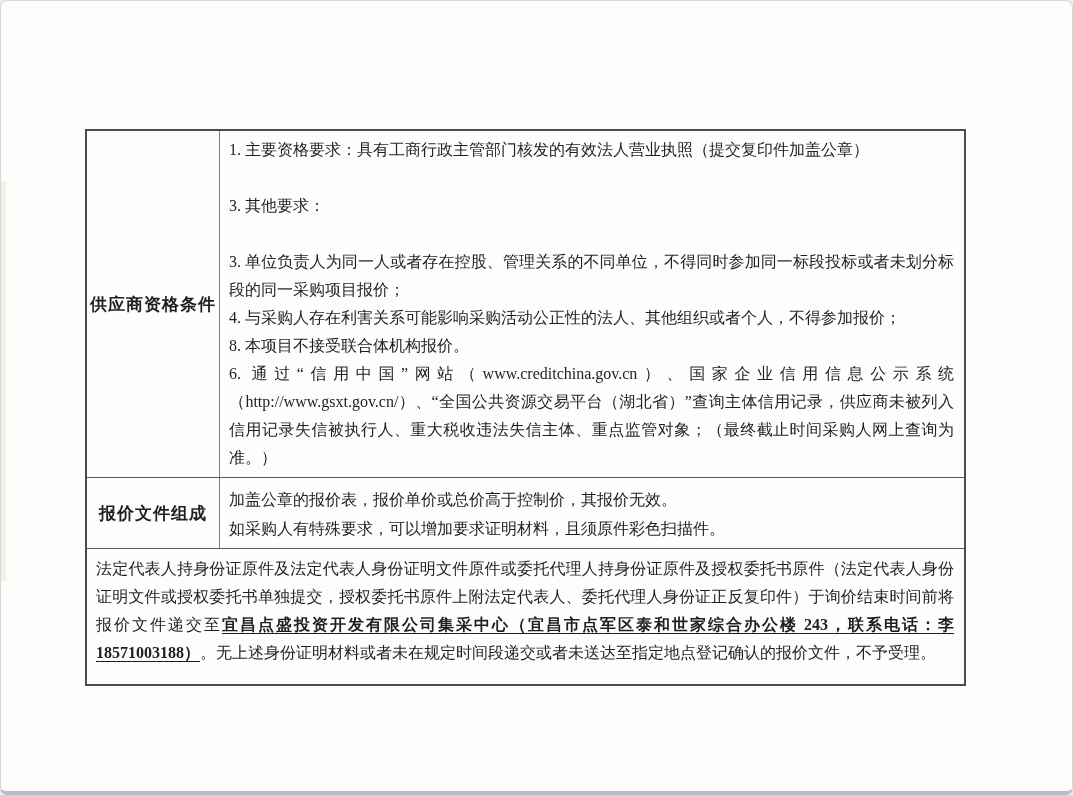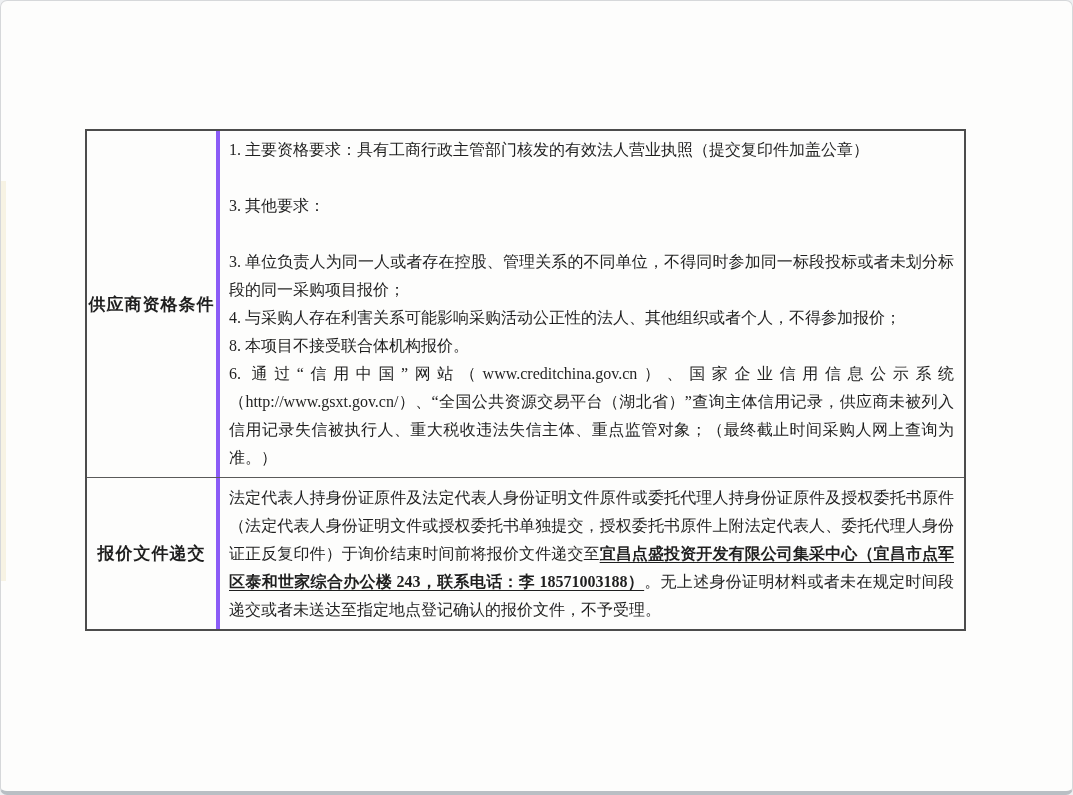--- a/index.html
+++ b/index.html
@@ -36,21 +36,21 @@
     color: #1f1f1f;
   }
   .t-row {
     display: flex;
     border-top: 1px solid #5a5a5a;
   }
   .t-row:first-child { border-top: none; }
   .t-label {
     flex: 0 0 133px;
     width: 133px;
-    border-right: 4px solid #8b5cf6;
+    border-right: 1px solid #8b5cf6;
     display: flex;
     align-items: center;
     justify-content: center;
     font-weight: bold;
     font-size: 17px;
     letter-spacing: 1px;
     text-align: center;
   }
   .t-content {
     flex: 1;
@@ -83,22 +83,28 @@
       <div class="t-content">
         <p class="gap-after">1. 主要资格要求：具有工商行政主管部门核发的有效法人营业执照（提交复印件加盖公章）</p>
         <p class="gap-after">3. 其他要求：</p>
         <p>3. 单位负责人为同一人或者存在控股、管理关系的不同单位，不得同时参加同一标段投标或者未划分标段的同一采购项目报价；</p>
         <p>4. 与采购人存在利害关系可能影响采购活动公正性的法人、其他组织或者个人，不得参加报价；</p>
         <p>8. 本项目不接受联合体机构报价。</p>
         <p>6. 通过“信用中国”网站（www.creditchina.gov.cn）、国家企业信用信息公示系统（http://www.gsxt.gov.cn/）、“全国公共资源交易平台（湖北省）”查询主体信用记录，供应商未被列入信用记录失信被执行人、重大税收违法失信主体、重点监管对象；（最终截止时间采购人网上查询为准。）</p>
       </div>
     </div>
 
+    <div class="t-row row-comp">
+      <div class="t-label">报价文件组成</div>
+      <div class="t-content">
+        <p>加盖公章的报价表，报价单价或总价高于控制价，其报价无效。</p>
+        <p>如采购人有特殊要求，可以增加要求证明材料，且须原件彩色扫描件。</p>
+      </div>
+    </div>
 
     <div class="t-row row-sub">
-      <div class="t-label">报价文件递交</div>
       <div class="t-content">
         <p><span>法定代表人持身份证原件及法定代表人身份证明文件原件或委托代理人持身份证原件及授权委托书原件（法定代表人身份证明文件或授权委托书单独提交，授权委托书原件上附法定代表人、委托代理人身份证正反复印件）于询价结束时间前将报价文件递交至</span><span class="highlight">宜昌点盛投资开发有限公司集采中心（宜昌市点军区泰和世家综合办公楼 243，联系电话：李 18571003188）</span><span>。无上述身份证明材料或者未在规定时间段递交或者未送达至指定地点登记确认的报价文件，不予受理。</span></p>
       </div>
     </div>
 
   </div>
 </div>
 
 </body></html>

